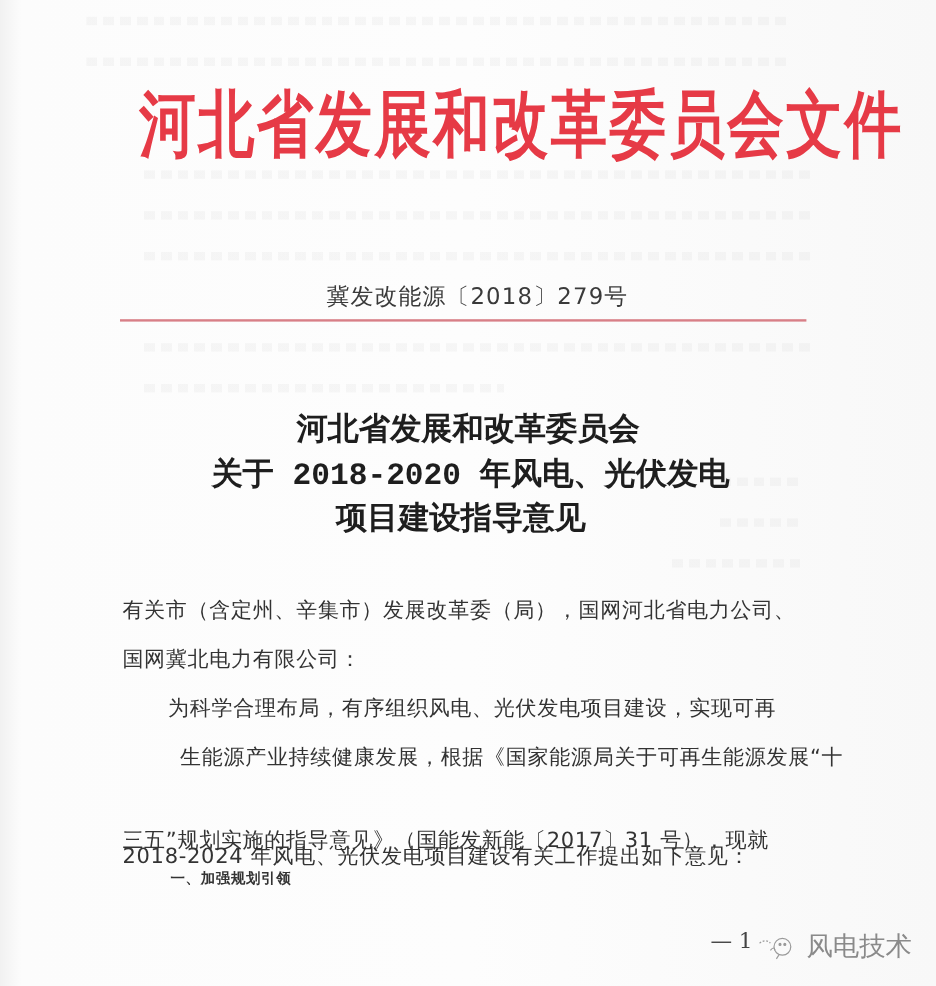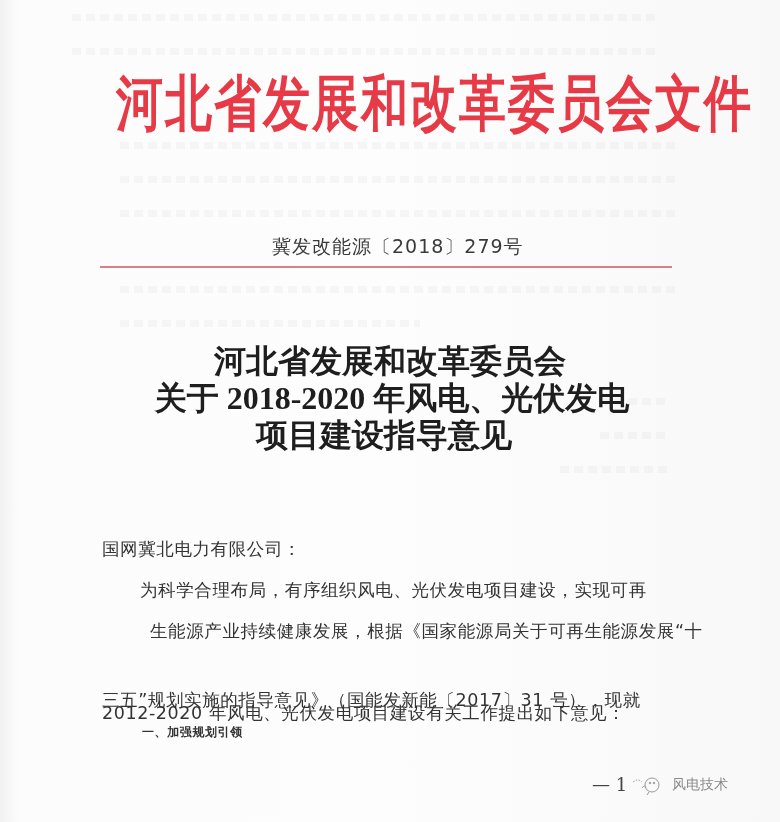--- a/index.html
+++ b/index.html
@@ -58,23 +58,23 @@
       top: 266px;
       width: 572px;
       height: 2px;
       background: #d87f87;
     }
     .title {
       position: absolute;
       left: 0;
       width: 780px;
       text-align: center;
-      font-family: Liberation Serif, serif;
+      font-family: Liberation Mono, monospace;
       font-weight: bold;
-      font-size: 32px;
+      font-size: 26px;
       color: #1e1e1e;
       white-space: nowrap;
     }
     .title.l1 { top: 340px; left: 0; }
     .title.l2 { top: 377px; left: 2px; font-weight: bold; }
     .title.l3 { top: 414px; left: -6px; }
     .body-line {
       position: absolute;
       left: 102px;
       font-family: "DejaVu Sans", "Liberation Sans", sans-serif;
@@ -111,21 +111,21 @@
     }
     .watermark {
       position: absolute;
       left: 630px;
       top: 774px;
       display: flex;
       align-items: center;
       gap: 8px;
       color: #8a8a8a;
       font-family: "DejaVu Sans", "Liberation Sans", sans-serif;
-      font-size: 14px;
+      font-size: 22px;
       white-space: nowrap;
     }
     .watermark svg { display: block; }
   </style>
 </head>
 <body>
 
 <div class="page">
 
   <div class="bleed" style="top:14px; left:72px; right:120px;"></div>
@@ -142,26 +142,27 @@
   <div class="masthead">河北省发展和改革委员会文件</div>
 
   <div class="doc-number">冀发改能源〔2018〕279号</div>
 
   <div class="red-rule"></div>
 
   <div class="title l1">河北省发展和改革委员会</div>
   <div class="title l2">关于 2018-2020 年风电、光伏发电</div>
   <div class="title l3">项目建设指导意见</div>
 
+  <div class="body-line l-addr1">有关市（含定州、辛集市）发展改革委（局），国网河北省电力公司、</div>
   <div class="body-line l-p1">为科学合理布局，有序组织风电、光伏发电项目建设，实现可再</div>
 
   <div class="body-line l-addr2">国网冀北电力有限公司：</div>
   <div class="body-line l-p2">生能源产业持续健康发展，根据《国家能源局关于可再生能源发展“十</div>
   <div class="body-line l-p3">三五”规划实施的指导意见》（国能发新能〔2017〕31 号），现就</div>
-  <div class="body-line l-p4">2012-2020 年风电、光伏发电项目建设有关工作提出如下意见：</div>
+  <div class="body-line l-p4">2018-2024 年风电、光伏发电项目建设有关工作提出如下意见：</div>
 
   <div class="section-heading">一、加强规划引领</div>
 
   <div class="page-number">— 1</div>
 
   <div class="watermark">
     <span>
       <svg width="34" height="22" viewBox="0 0 34 22">
         <g fill="none" stroke="#9a9a9a" stroke-width="1">
           <path d="M3 8 Q8 4 12 8" stroke-dasharray="1.5 1.5"></path>

